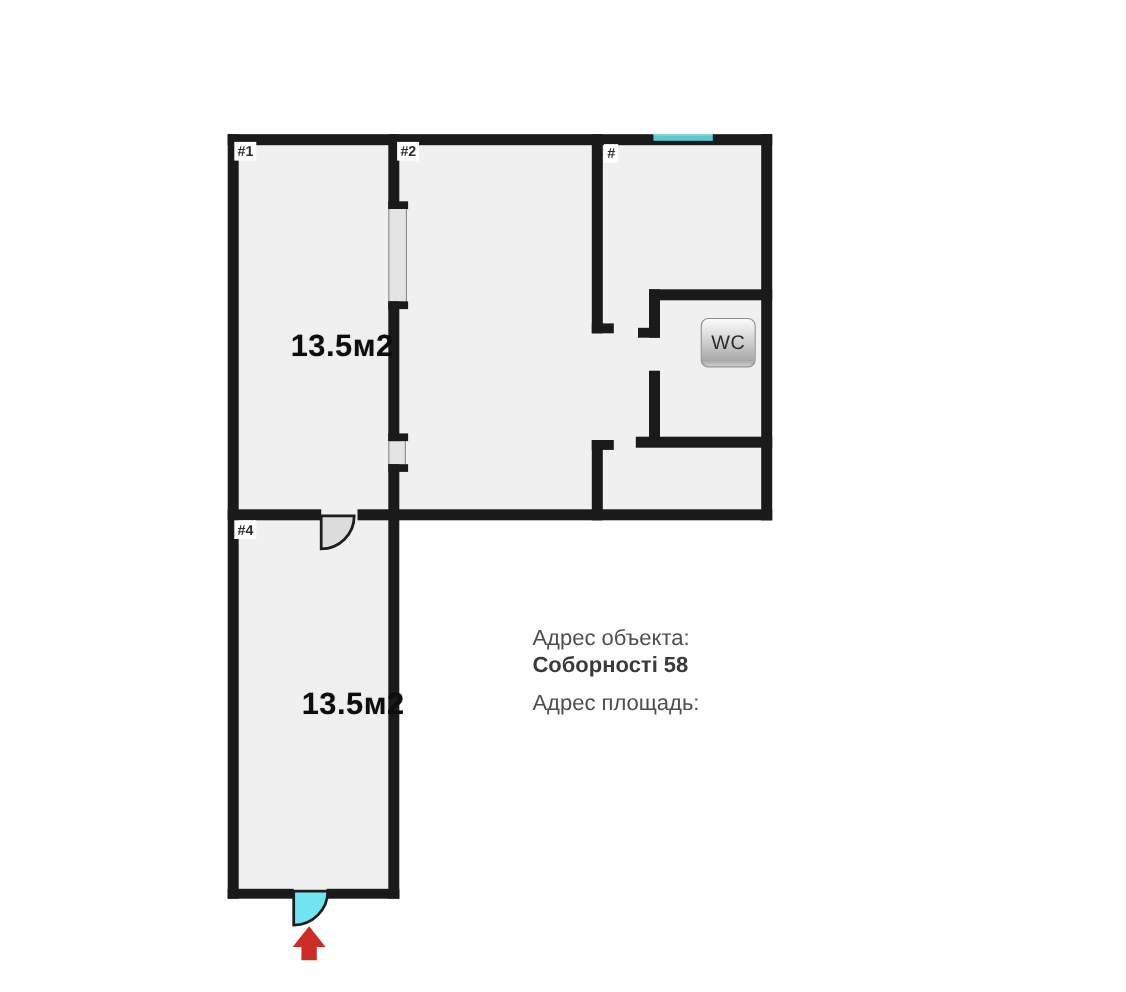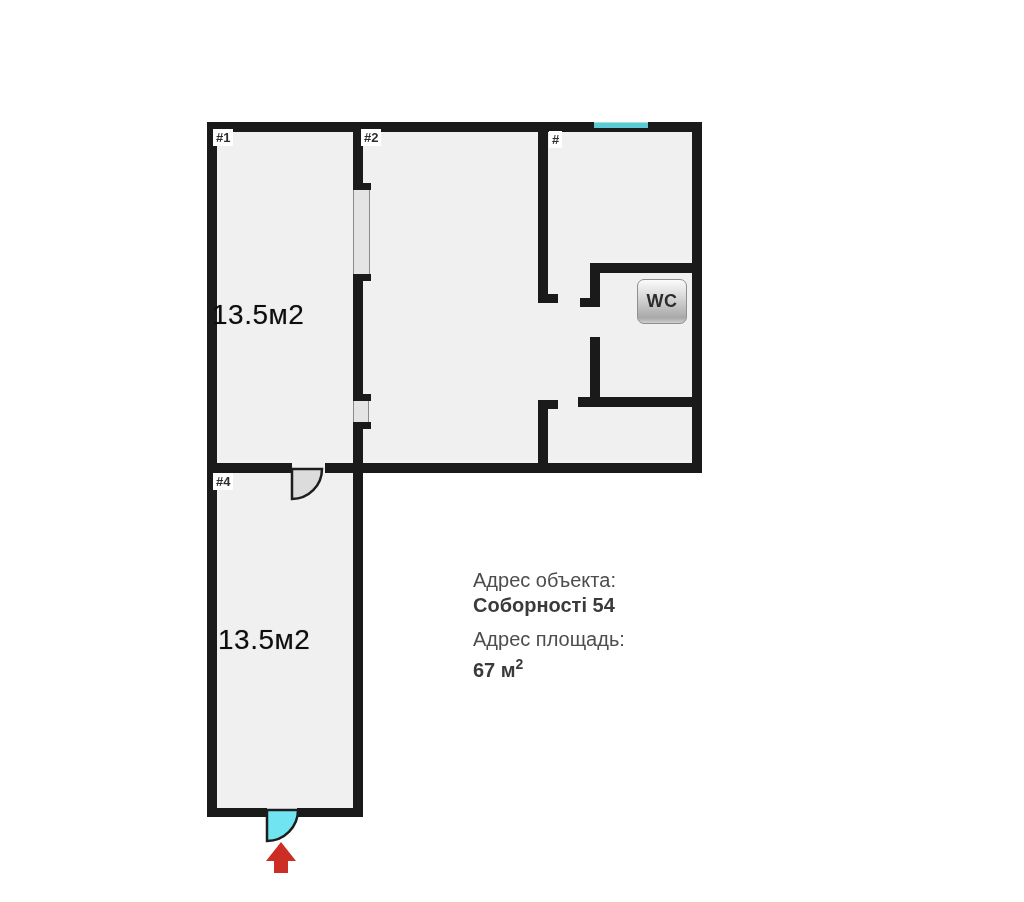--- a/index.html
+++ b/index.html
@@ -12,34 +12,34 @@
   .roomfill{position:absolute;background:#f0f0f0;}
   .wall{position:absolute;background:#1a1a1a;}
   .opening{position:absolute;background:#e4e4e4;border:1px solid #8a8a8a;box-sizing:border-box;}
   .window{position:absolute;background:#5bcad5;box-shadow:inset 0 1px 0 #9fe2e8;}
 
   .chip{
     position:absolute;background:#ffffff;color:#2e2e2e;
     font-size:13px;line-height:15px;padding:1px 3px;font-weight:bold;
   }
   .area{
-    position:absolute;color:#0d0d0d;font-weight:normal;font-size:28px;
-    text-align:left;letter-spacing:0.5px;
+    position:absolute;color:#0d0d0d;font-weight:bold;font-size:28px;
+    text-align:right;letter-spacing:0.5px;
     text-shadow:0 0 1px rgba(0,0,0,.35);
   }
   .wcbadge{
-    position:absolute;left:637px;top:279px;width:50px;height:45px;
+    position:absolute;left:637px;top:289px;width:50px;height:45px;
     border:1px solid #8f8f8f;border-radius:7px;box-sizing:border-box;
     background:linear-gradient(180deg,#fbfbfb 0%,#dcdcdc 35%,#a8a8a8 88%,#cfcfcf 100%);
     display:flex;align-items:center;justify-content:center;
-    font-weight:bold;font-size:18px;color:#2b2b2b;letter-spacing:0.5px;
+    font-weight:normal;font-size:18px;color:#2b2b2b;letter-spacing:0.5px;
   }
 
   #infoblock{position:absolute;left:473px;top:568px;color:#4d4d4d;}
-  #infoblock .line{font-size:20px;line-height:25px;}
+  #infoblock .line{font-size:20px;line-height:25px;margin-left:11px;}
   #infoblock .bold{font-weight:bold;color:#3a3a3a;}
   #infoblock .gap{height:9px;}
   #infoblock sup{font-size:14px;font-weight:bold;}
 
   svg.overlay{position:absolute;left:0;top:0;pointer-events:none;}
 </style>
 </head>
 <body>
 
 <div id="plan">
@@ -92,19 +92,18 @@
   <div class="chip" style="left:549px;top:131px;">#</div>
   <div class="chip" style="left:213px;top:473px;">#4</div>
 
   <div class="area" style="left:212px;top:299px;width:146px;">13.5м2</div>
   <div class="area" style="left:218px;top:624px;width:150px;">13.5м2</div>
 
   <div class="wcbadge">WC</div>
 
   <div id="infoblock">
     <div class="line">Адрес объекта:</div>
-    <div class="line bold">Соборності 54</div>
+    <div class="line bold">Соборності 58</div>
     <div class="gap"></div>
     <div class="line">Адрес площадь:</div>
-    <div class="line bold"><span>67 м</span><sup>2</sup></div>
   </div>
 
 </div>
 
 </body></html>

